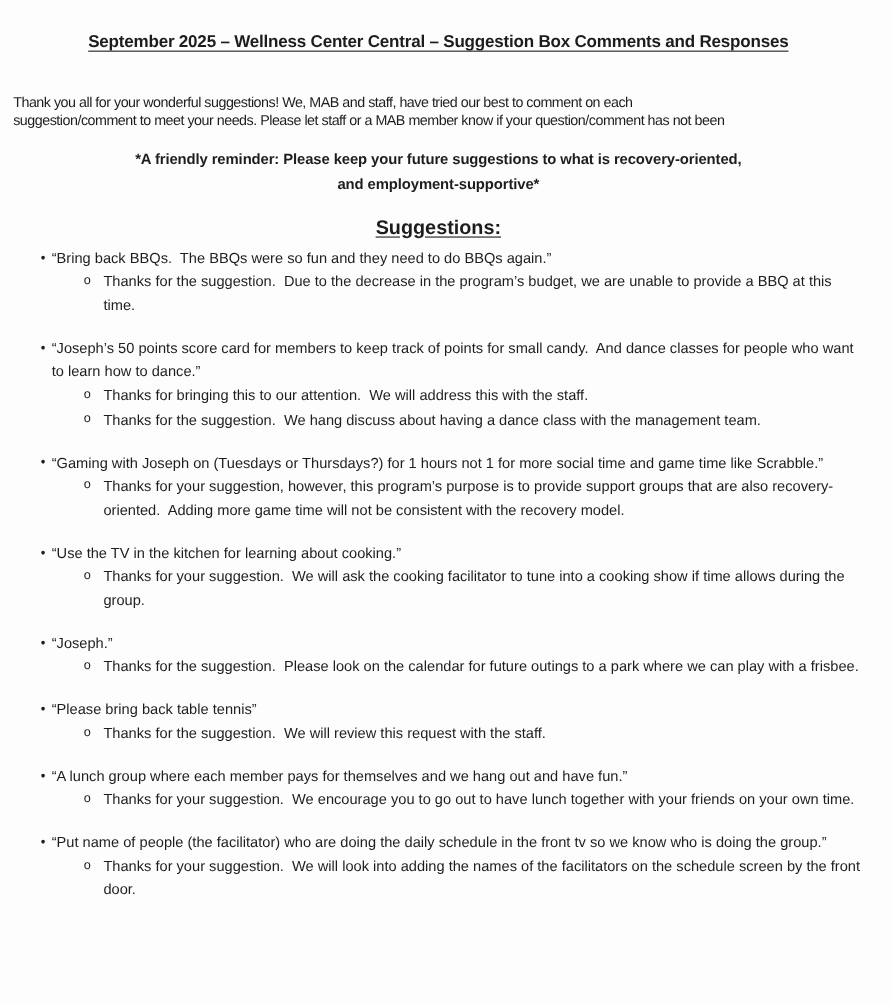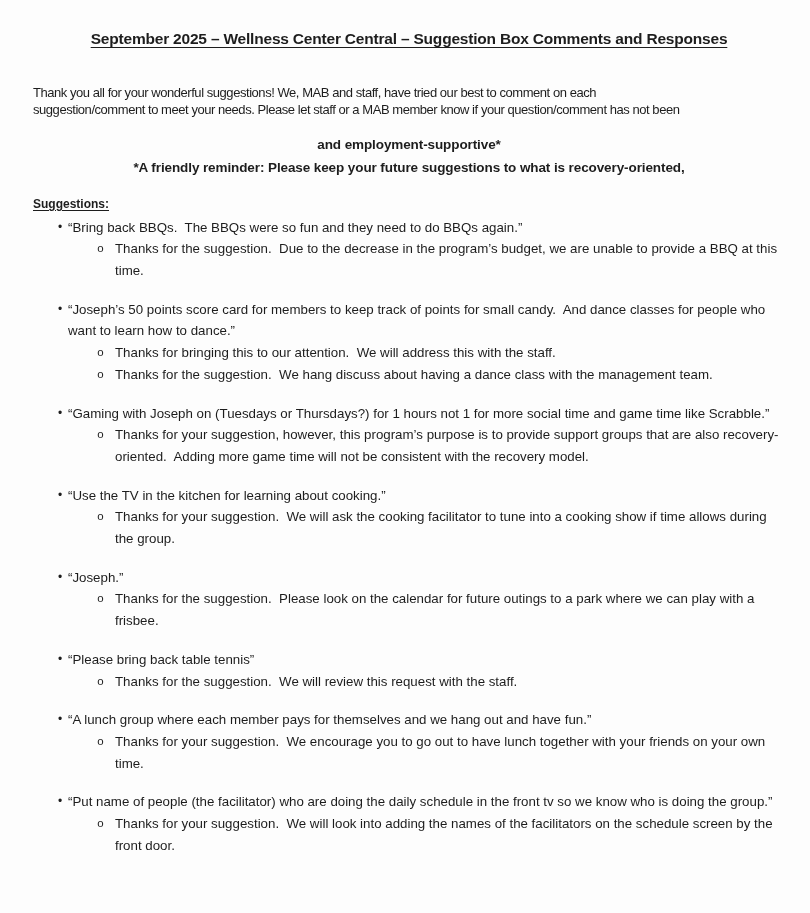--- a/index.html
+++ b/index.html
@@ -5,21 +5,21 @@
   * { margin: 0; padding: 0; box-sizing: border-box; }
   html, body {
     width: 810px; height: 913px;
     background: #fdfdfd;
     overflow: hidden;
     font-family: "Liberation Sans", sans-serif;
     color: #1d1d1d;
   }
   .page {
     width: 810px; height: 913px;
-    padding: 30px 25px 0 33px;
+    padding: 30px 25px 0 12px;
   }
   .doc-title {
     text-align: center;
     font-size: 15.5px;
     font-weight: bold;
     letter-spacing: -0.2px;
     text-decoration: underline;
     text-underline-offset: 3px;
     margin-bottom: 36px;
     white-space: nowrap;
@@ -32,25 +32,26 @@
   }
   .reminder {
     text-align: center;
     font-weight: bold;
     font-size: 13.5px;
     letter-spacing: -0.1px;
     line-height: 23px;
     margin-bottom: 18px;
   }
   .section-heading {
-    font-size: 12px;
+    font-size: 18px;
     font-weight: bold;
     text-decoration: underline;
     text-underline-offset: 2px;
     margin-bottom: 6px;
+    text-align: center;
   }
   ul.suggestions { list-style: none; }
   li.suggestion { margin-bottom: 17px; }
   .row {
     display: flex;
     align-items: flex-start;
     font-size: 13.3px;
     line-height: 21.7px;
   }
   .row .text { white-space: pre-wrap; flex: 1; }
@@ -76,22 +77,22 @@
 <div class="page">
 
   <h1 class="doc-title">September 2025 – Wellness Center Central – Suggestion Box Comments and Responses</h1>
 
   <div class="intro" id="intro">
       <div>Thank you all for your wonderful suggestions! We, MAB and staff, have tried our best to comment on each</div>
       <div>suggestion/comment to meet your needs. Please let staff or a MAB member know if your question/comment has not been</div>
     </div>
 
   <div class="reminder" id="reminder">
+      <div>*A friendly reminder: Please keep your future suggestions to what is recovery-oriented,</div>
       <div>and employment-supportive*</div>
-      <div>*A friendly reminder: Please keep your future suggestions to what is recovery-oriented,</div>
     </div>
 
   <h2 class="section-heading">Suggestions:</h2>
 
   <ul class="suggestions" id="suggestions">
   <li class="suggestion">
     <div class="row comment-row">
       <span class="marker">•</span>
       <span class="text">“Bring back BBQs.  The BBQs were so fun and they need to do BBQs again.”</span>
     </div>

